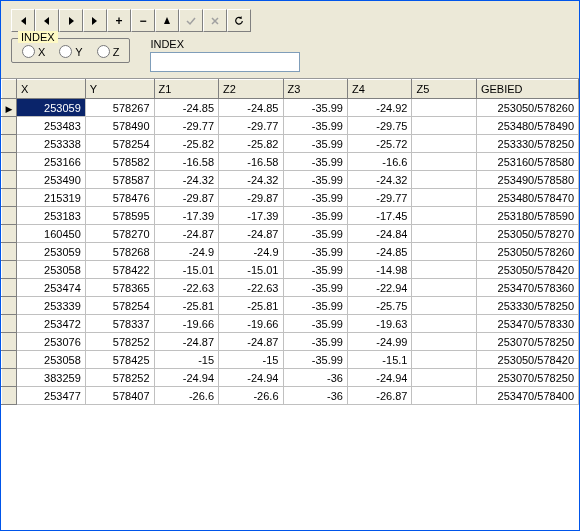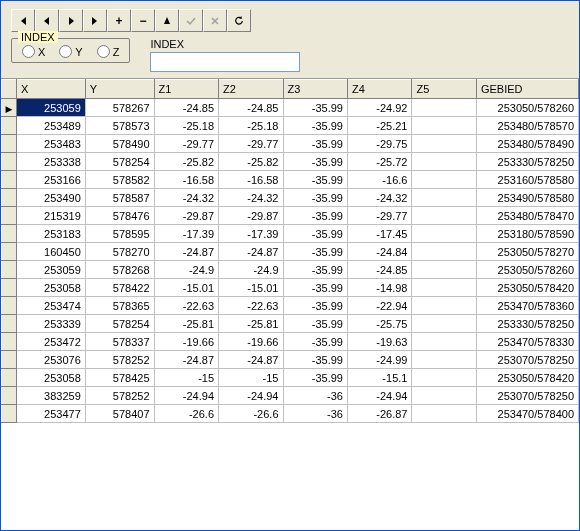--- a/index.html
+++ b/index.html
@@ -275,31 +275,20 @@
             <td>578267</td>
             <td>-24.85</td>
             <td>-24.85</td>
             <td>-35.99</td>
             <td>-24.92</td>
             <td></td>
             <td>253050/578260</td>
           </tr>
           <tr>
             <td class="rowhead"></td>
-            <td>253489</td>
-            <td>578573</td>
-            <td>-25.18</td>
-            <td>-25.18</td>
-            <td>-35.99</td>
-            <td>-25.21</td>
-            <td></td>
-            <td>253480/578570</td>
-          </tr>
-          <tr>
-            <td class="rowhead"></td>
             <td>253483</td>
             <td>578490</td>
             <td>-29.77</td>
             <td>-29.77</td>
             <td>-35.99</td>
             <td>-29.75</td>
             <td></td>
             <td>253480/578490</td>
           </tr>
           <tr>

